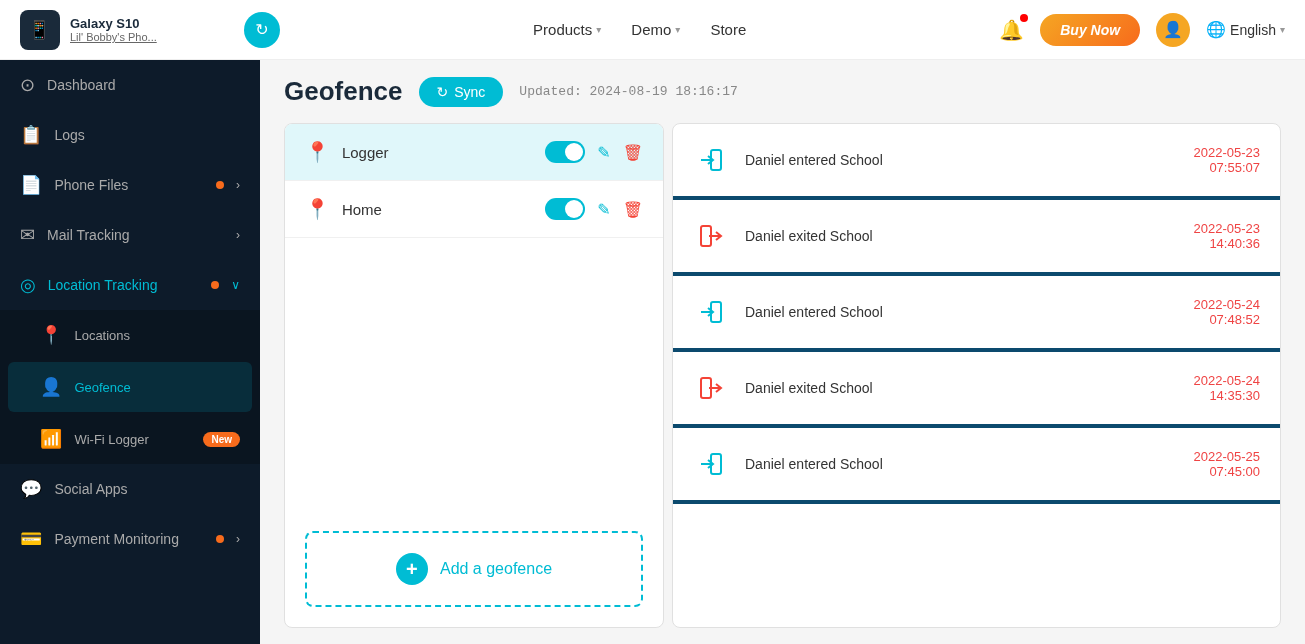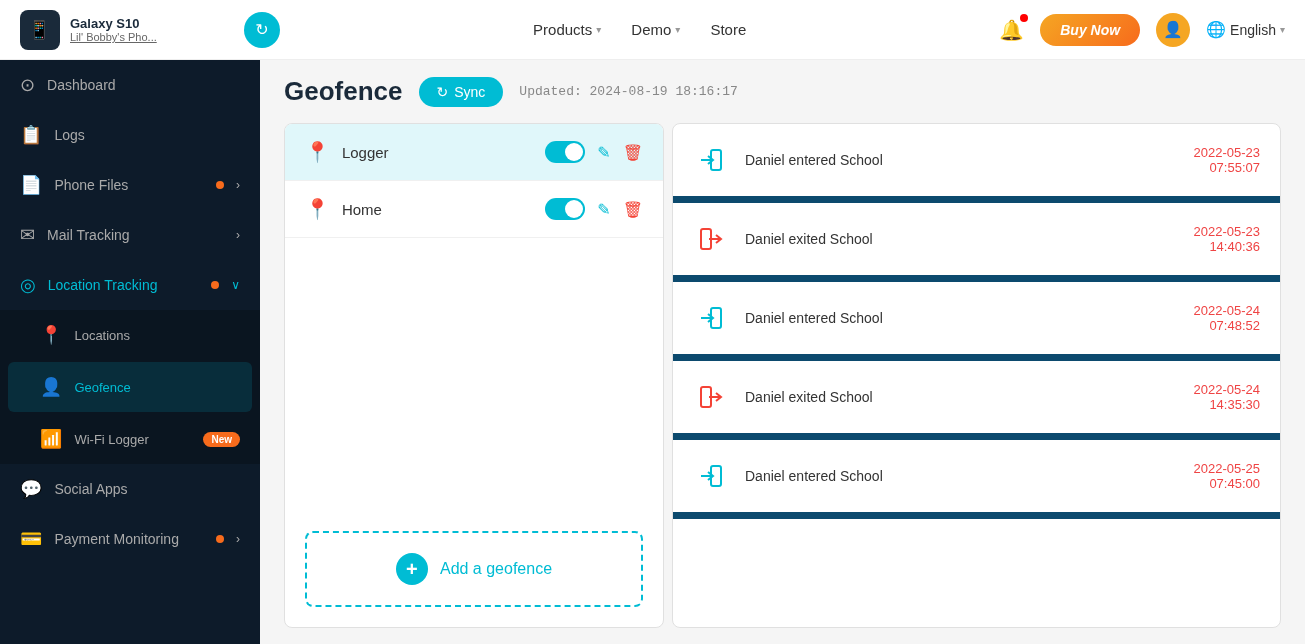--- a/index.html
+++ b/index.html
@@ -267,21 +267,21 @@
       background: #fff;
       border: 1px solid #e0e0e0;
       border-radius: 8px;
       margin-left: 8px;
       overflow-y: auto;
     }
     .event-row {
       display: flex;
       align-items: center;
       padding: 18px 20px;
-      border-bottom: 7px solid #0c4a6e;
+      border-bottom: 4px solid #0c4a6e;
       gap: 16px;
     }
     .event-icon-enter {
       width: 36px; height: 36px;
       display: flex; align-items: center; justify-content: center;
       color: #00bcd4; font-size: 22px; flex-shrink: 0;
     }
     .event-icon-exit {
       width: 36px; height: 36px;
       display: flex; align-items: center; justify-content: center;

